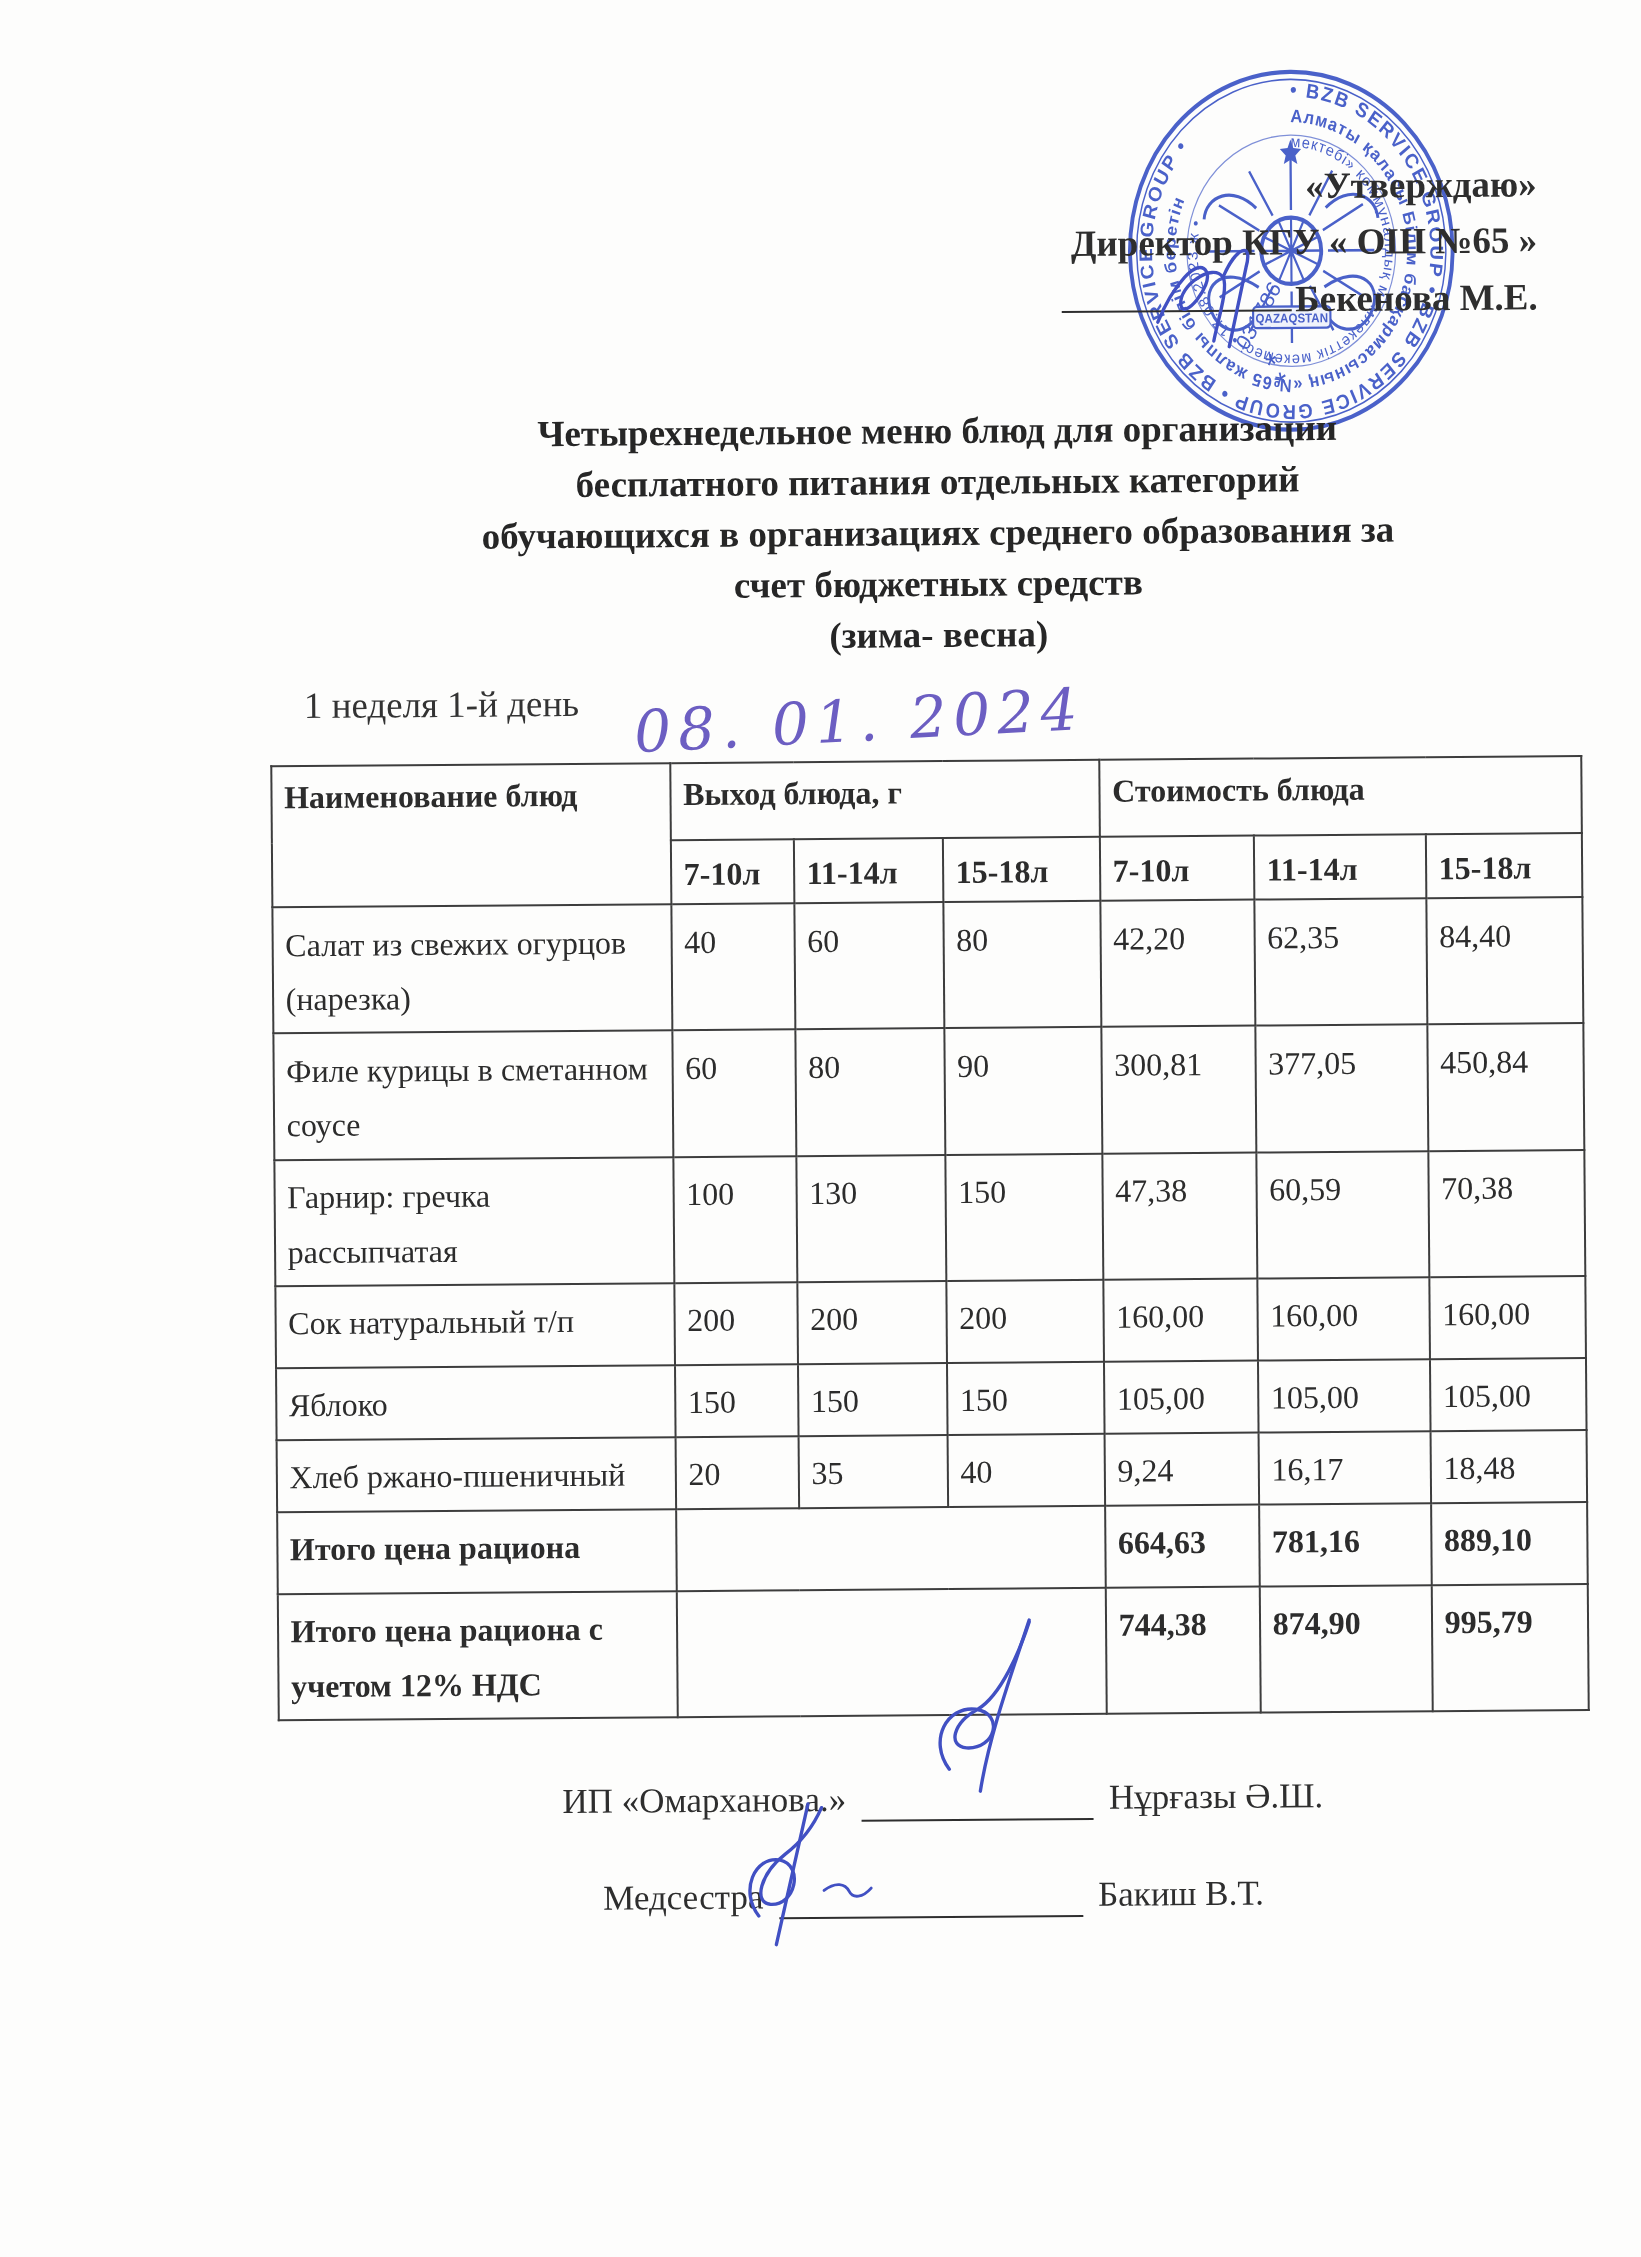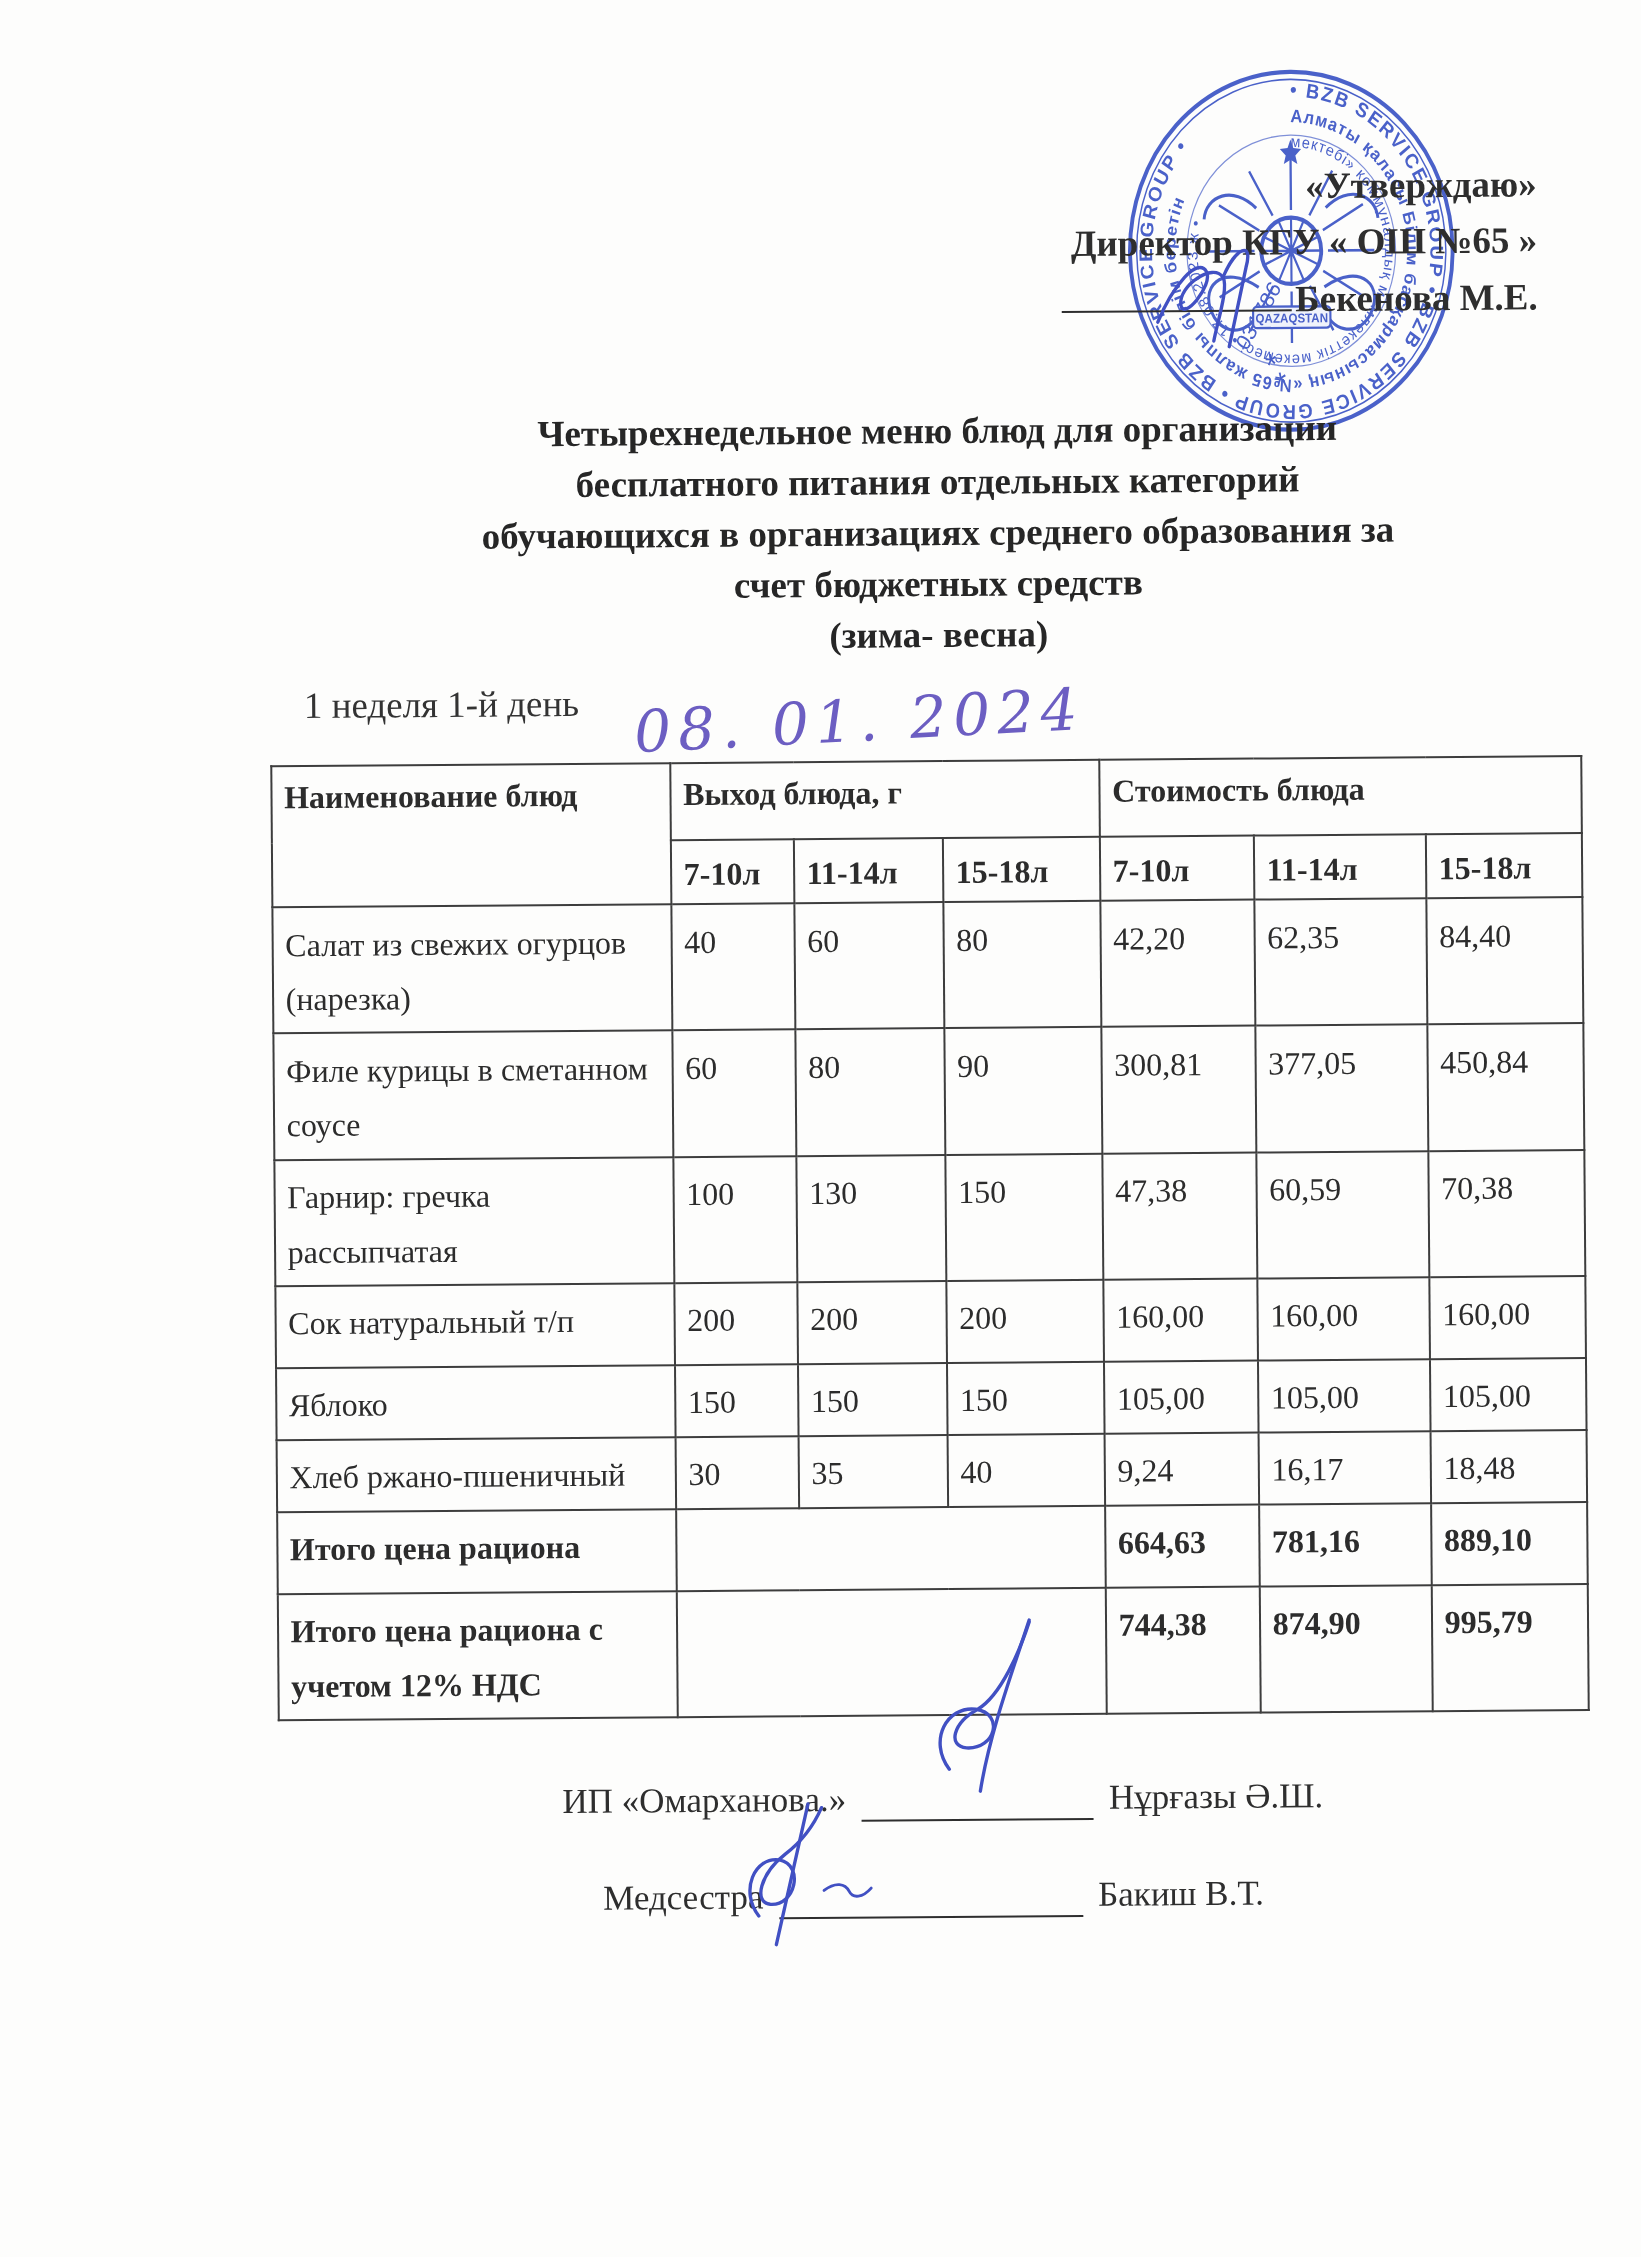--- a/index.html
+++ b/index.html
@@ -221,21 +221,21 @@
           <td>Яблоко</td>
           <td>150</td>
           <td>150</td>
           <td>150</td>
           <td>105,00</td>
           <td>105,00</td>
           <td>105,00</td>
         </tr>
         <tr>
           <td>Хлеб ржано-пшеничный</td>
-          <td>30</td>
+          <td>20</td>
           <td>35</td>
           <td>40</td>
           <td>9,24</td>
           <td>16,17</td>
           <td>18,48</td>
         </tr>
         <tr class="bold-row">
           <td>Итого цена рациона</td>
           <td colspan="3"></td>
           <td>664,63</td>

